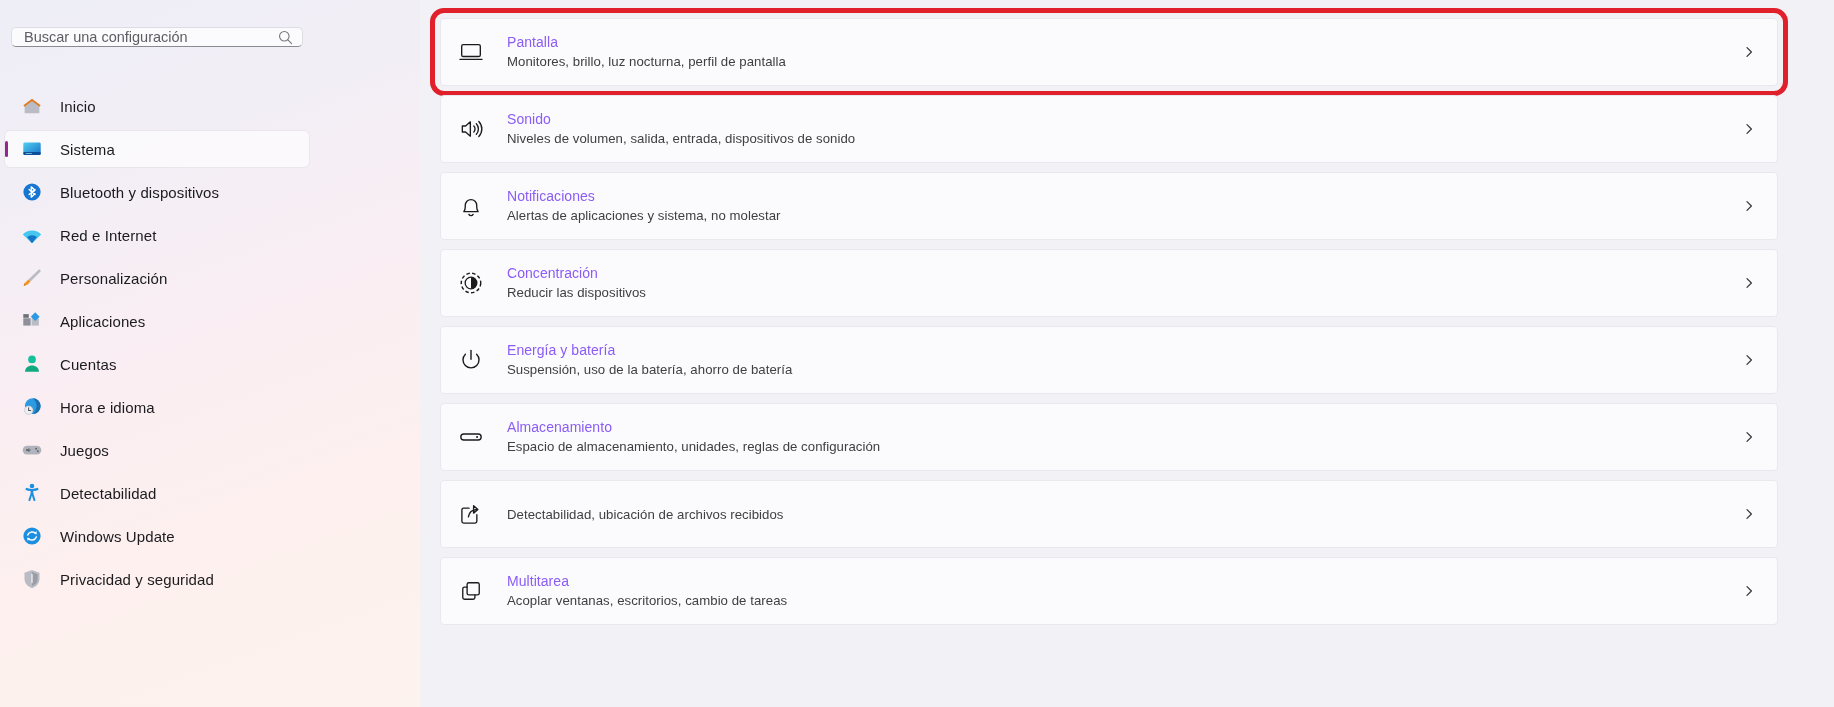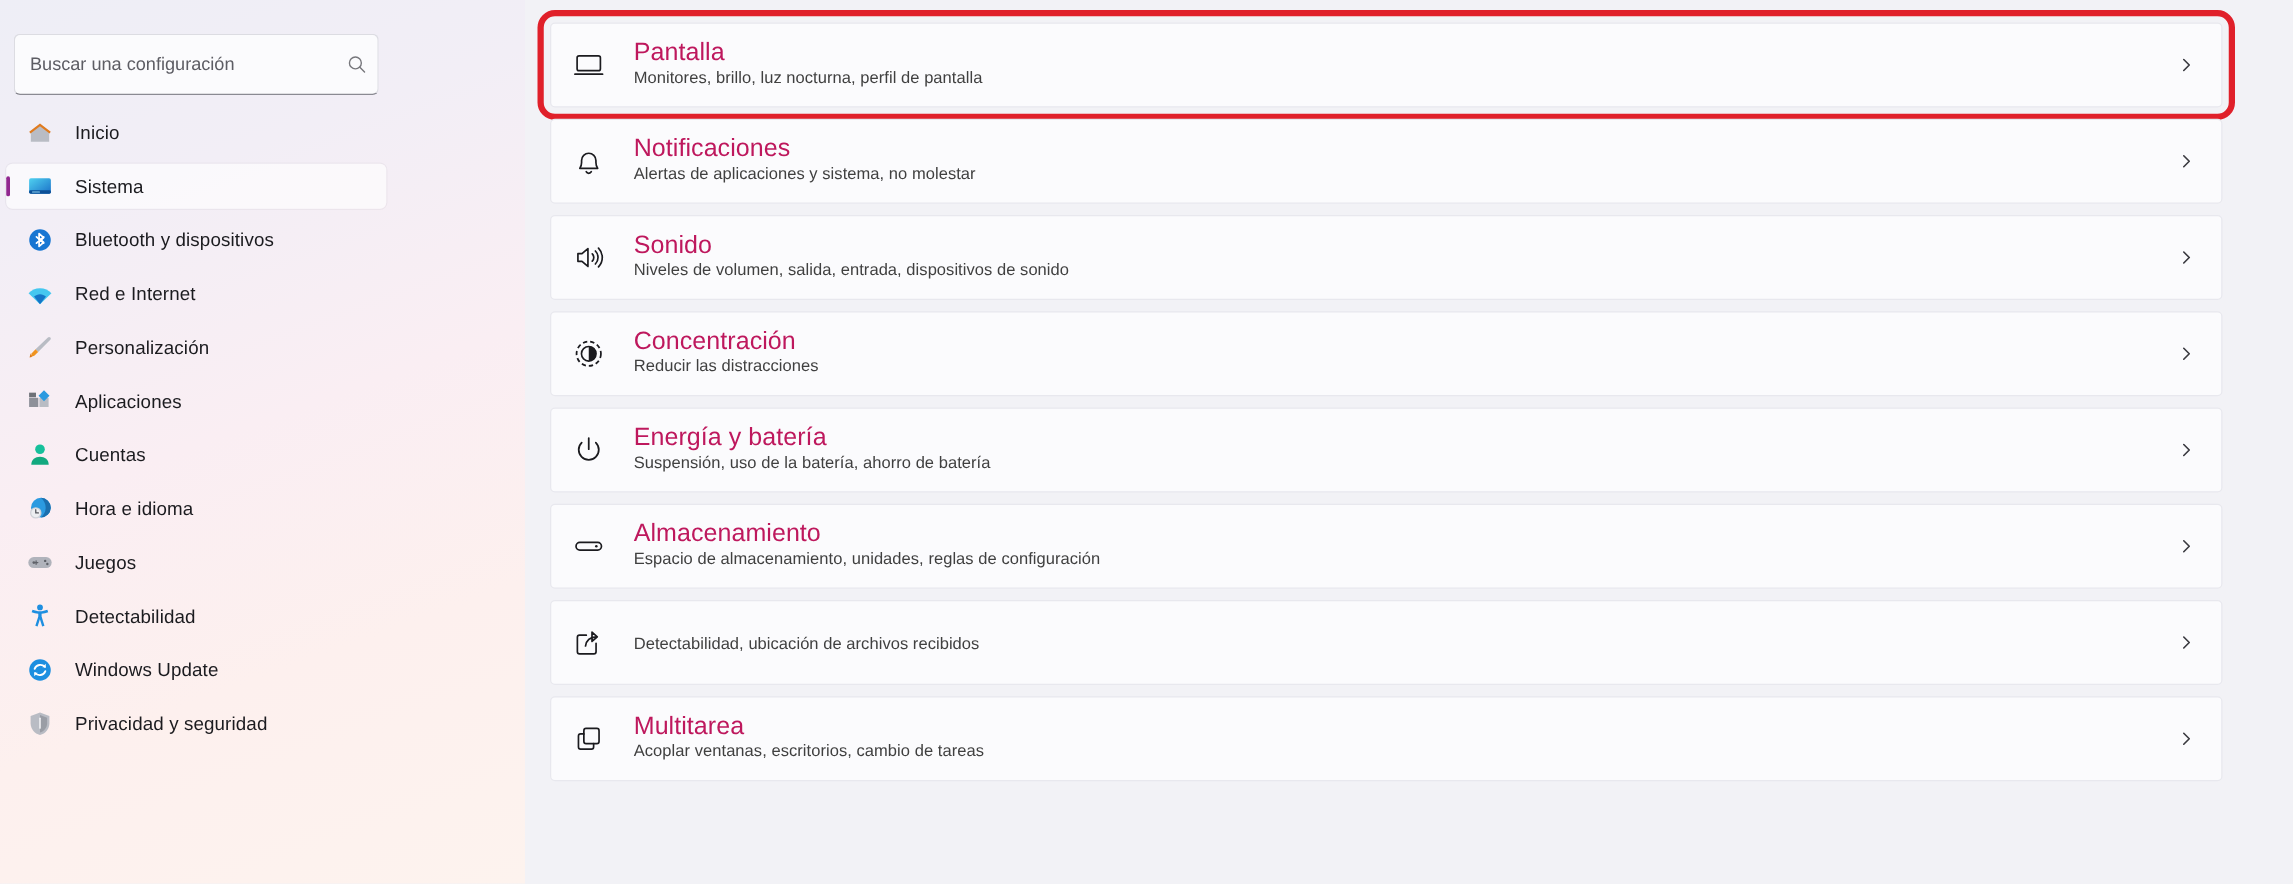--- a/index.html
+++ b/index.html
@@ -31,21 +31,21 @@
         rgba(253,243,238,1) 100%);
     overflow: hidden;
   }
 
   
   #search-wrap {
     position: absolute;
     left: 11px;
     top: 27px;
     width: 292px;
-    height: 49px;
+    height: 20px;
   }
   #search-box {
     width: 100%;
     height: 100%;
     background: #fbfbfd;
     border: 1px solid #dcdce2;
     border-bottom: 1px solid #8a8a92;
     border-radius: 5px;
     display: flex;
     align-items: center;
@@ -146,22 +146,22 @@
     width: 32px; height: 32px;
     flex: 0 0 32px;
     margin-right: 20px;
     display: flex;
     align-items: center;
     justify-content: center;
     color: #1b1b1f;
   }
   .card-text { flex: 1; min-width: 0; }
   .card-title {
-    font-size: 20px;
-    color: #be185d;
+    font-size: 14px;
+    color: #8b5cf6;
     line-height: 19px;
     letter-spacing: .05px;
   }
   .card-sub {
     font-size: 13.2px;
     color: #404040;
     line-height: 18px;
     margin-top: 1px;
     letter-spacing: .05px;
   }
@@ -347,62 +347,62 @@
         <div class="card-sub">Monitores, brillo, luz nocturna, perfil de pantalla</div>
       </div>
       <svg class="chevron" viewBox="0 0 12 12" fill="none" stroke="currentColor" stroke-width="1.3">
         <path d="M4 1.6 8.4 6 4 10.4" stroke-linecap="round" stroke-linejoin="round"></path>
       </svg>
     </div>
 
     <div class="card">
       <span class="card-icon">
         <svg viewBox="0 0 24 24" width="26" height="26" fill="none" stroke="currentColor" stroke-width="1.25">
-          <path d="M5.4 17.2c1.1-1.2 1.3-2.5 1.3-4.2v-1.6a5.3 5.3 0 0 1 10.6 0V13c0 1.7.2 3 1.3 4.2z" stroke-linejoin="round"></path>
-          <path d="M10.1 19.7a2.1 2.1 0 0 0 3.8 0" stroke-linecap="round"></path>
-        </svg>
-      </span>
-      <div class="card-text">
-        <div class="card-title">Notificaciones</div>
-        <div class="card-sub">Alertas de aplicaciones y sistema, no molestar</div>
-      </div>
-      <svg class="chevron" viewBox="0 0 12 12" fill="none" stroke="currentColor" stroke-width="1.3">
-        <path d="M4 1.6 8.4 6 4 10.4" stroke-linecap="round" stroke-linejoin="round"></path>
-      </svg>
-    </div>
-
-    <div class="card">
-      <span class="card-icon">
-        <svg viewBox="0 0 24 24" width="26" height="26" fill="none" stroke="currentColor" stroke-width="1.25">
           <path d="M4 9.2h3l4.4-3.8v13.2L7 14.8H4z" stroke-linejoin="round"></path>
           <path d="M14.6 9.3a3.8 3.8 0 0 1 0 5.4" stroke-linecap="round"></path>
           <path d="M16.9 7.2a6.9 6.9 0 0 1 0 9.6" stroke-linecap="round"></path>
           <path d="M19.2 5.1a9.9 9.9 0 0 1 0 13.8" stroke-linecap="round"></path>
         </svg>
       </span>
       <div class="card-text">
         <div class="card-title">Sonido</div>
         <div class="card-sub">Niveles de volumen, salida, entrada, dispositivos de sonido</div>
       </div>
       <svg class="chevron" viewBox="0 0 12 12" fill="none" stroke="currentColor" stroke-width="1.3">
         <path d="M4 1.6 8.4 6 4 10.4" stroke-linecap="round" stroke-linejoin="round"></path>
       </svg>
     </div>
 
     <div class="card">
       <span class="card-icon">
+        <svg viewBox="0 0 24 24" width="26" height="26" fill="none" stroke="currentColor" stroke-width="1.25">
+          <path d="M5.4 17.2c1.1-1.2 1.3-2.5 1.3-4.2v-1.6a5.3 5.3 0 0 1 10.6 0V13c0 1.7.2 3 1.3 4.2z" stroke-linejoin="round"></path>
+          <path d="M10.1 19.7a2.1 2.1 0 0 0 3.8 0" stroke-linecap="round"></path>
+        </svg>
+      </span>
+      <div class="card-text">
+        <div class="card-title">Notificaciones</div>
+        <div class="card-sub">Alertas de aplicaciones y sistema, no molestar</div>
+      </div>
+      <svg class="chevron" viewBox="0 0 12 12" fill="none" stroke="currentColor" stroke-width="1.3">
+        <path d="M4 1.6 8.4 6 4 10.4" stroke-linecap="round" stroke-linejoin="round"></path>
+      </svg>
+    </div>
+
+    <div class="card">
+      <span class="card-icon">
         <svg viewBox="0 0 24 24" width="26" height="26">
           <circle cx="12" cy="12" r="9" fill="none" stroke="currentColor" stroke-width="1.3" stroke-dasharray="3.2 2.2"></circle>
           <circle cx="12" cy="12" r="5.4" fill="none" stroke="currentColor" stroke-width="1.2"></circle>
           <path d="M12 6.6a5.4 5.4 0 0 1 0 10.8z" fill="currentColor"></path>
         </svg>
       </span>
       <div class="card-text">
         <div class="card-title">Concentración</div>
-        <div class="card-sub">Reducir las distracciones</div>
+        <div class="card-sub">Reducir las dispositivos</div>
       </div>
       <svg class="chevron" viewBox="0 0 12 12" fill="none" stroke="currentColor" stroke-width="1.3">
         <path d="M4 1.6 8.4 6 4 10.4" stroke-linecap="round" stroke-linejoin="round"></path>
       </svg>
     </div>
 
     <div class="card">
       <span class="card-icon">
         <svg viewBox="0 0 24 24" width="26" height="26" fill="none" stroke="currentColor" stroke-width="1.3">
           <path d="M6.8 6.6a7.4 7.4 0 1 0 10.4 0" stroke-linecap="round"></path>

